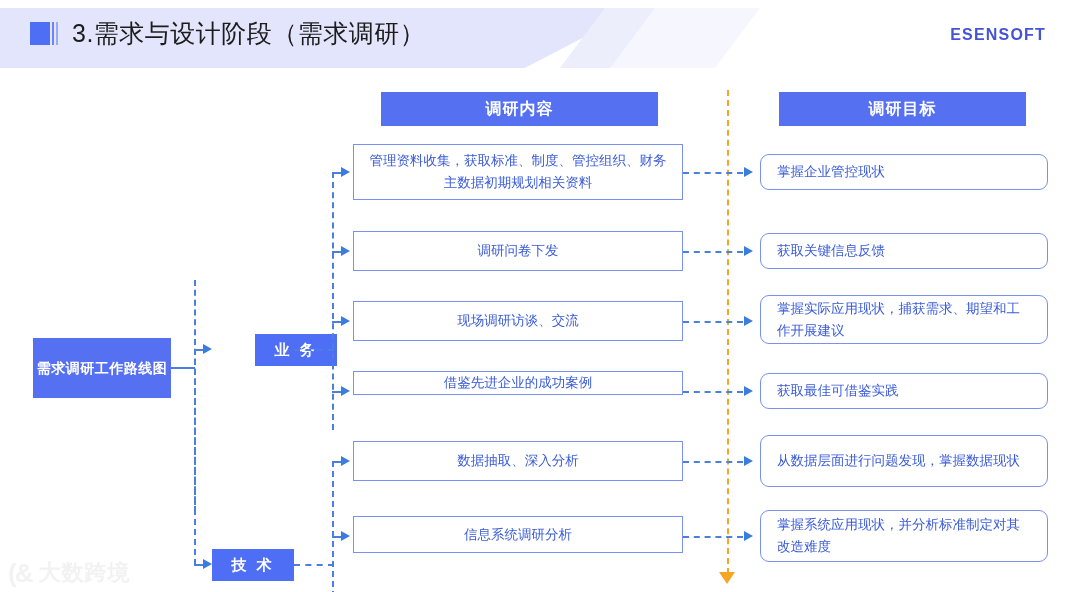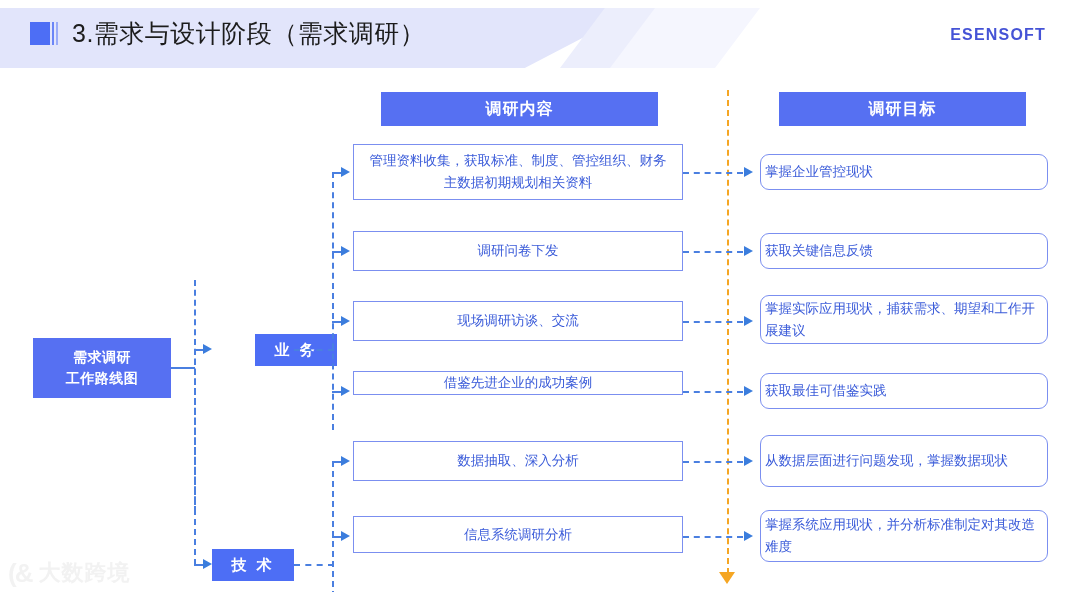--- a/index.html
+++ b/index.html
@@ -60,21 +60,21 @@
     display:flex; align-items:center; justify-content:center;
     letter-spacing:1px;
   }
   #col-head-content { left:381px; top:24px; width:277px; }
   #col-head-goal    { left:779px; top:24px; width:247px; }
 
   
   #root-node {
     position:absolute; left:33px; top:270px; width:138px; height:60px;
     background:#5670f2; color:#fff; font-size:14px; font-weight:bold;
-    display:flex; flex-direction:column; align-items:center; justify-content:center;
+    display:flex; flex-direction:row; align-items:center; justify-content:center;
     line-height:1.5; letter-spacing:.5px;
   }
 
   
   .branch-node {
     position:absolute; width:82px; height:32px;
     background:#4d6ef5; color:#fff; font-size:15px; font-weight:bold;
     display:flex; align-items:center; justify-content:center;
     letter-spacing:3px;
   }
@@ -89,21 +89,21 @@
     display:flex; align-items:center; justify-content:center;
     text-align:center; padding:4px 10px;
   }
 
   
   .goal-box {
     position:absolute; left:760px; width:288px;
     border:1.4px solid #7b8ff0; border-radius:9px; background:#ffffff;
     color:#3a5bd9; font-size:13.5px; line-height:1.6;
     display:flex; align-items:center;
-    text-align:left; padding:4px 4px;
+    text-align:left; padding:4px 16px;
   }
 
   
   .dash-h {
     position:absolute; height:0;
     border-top:2px dashed #4a7fe0;
   }
   .dash-v {
     position:absolute; width:0;
     border-left:2px dashed #4a7fe0;

